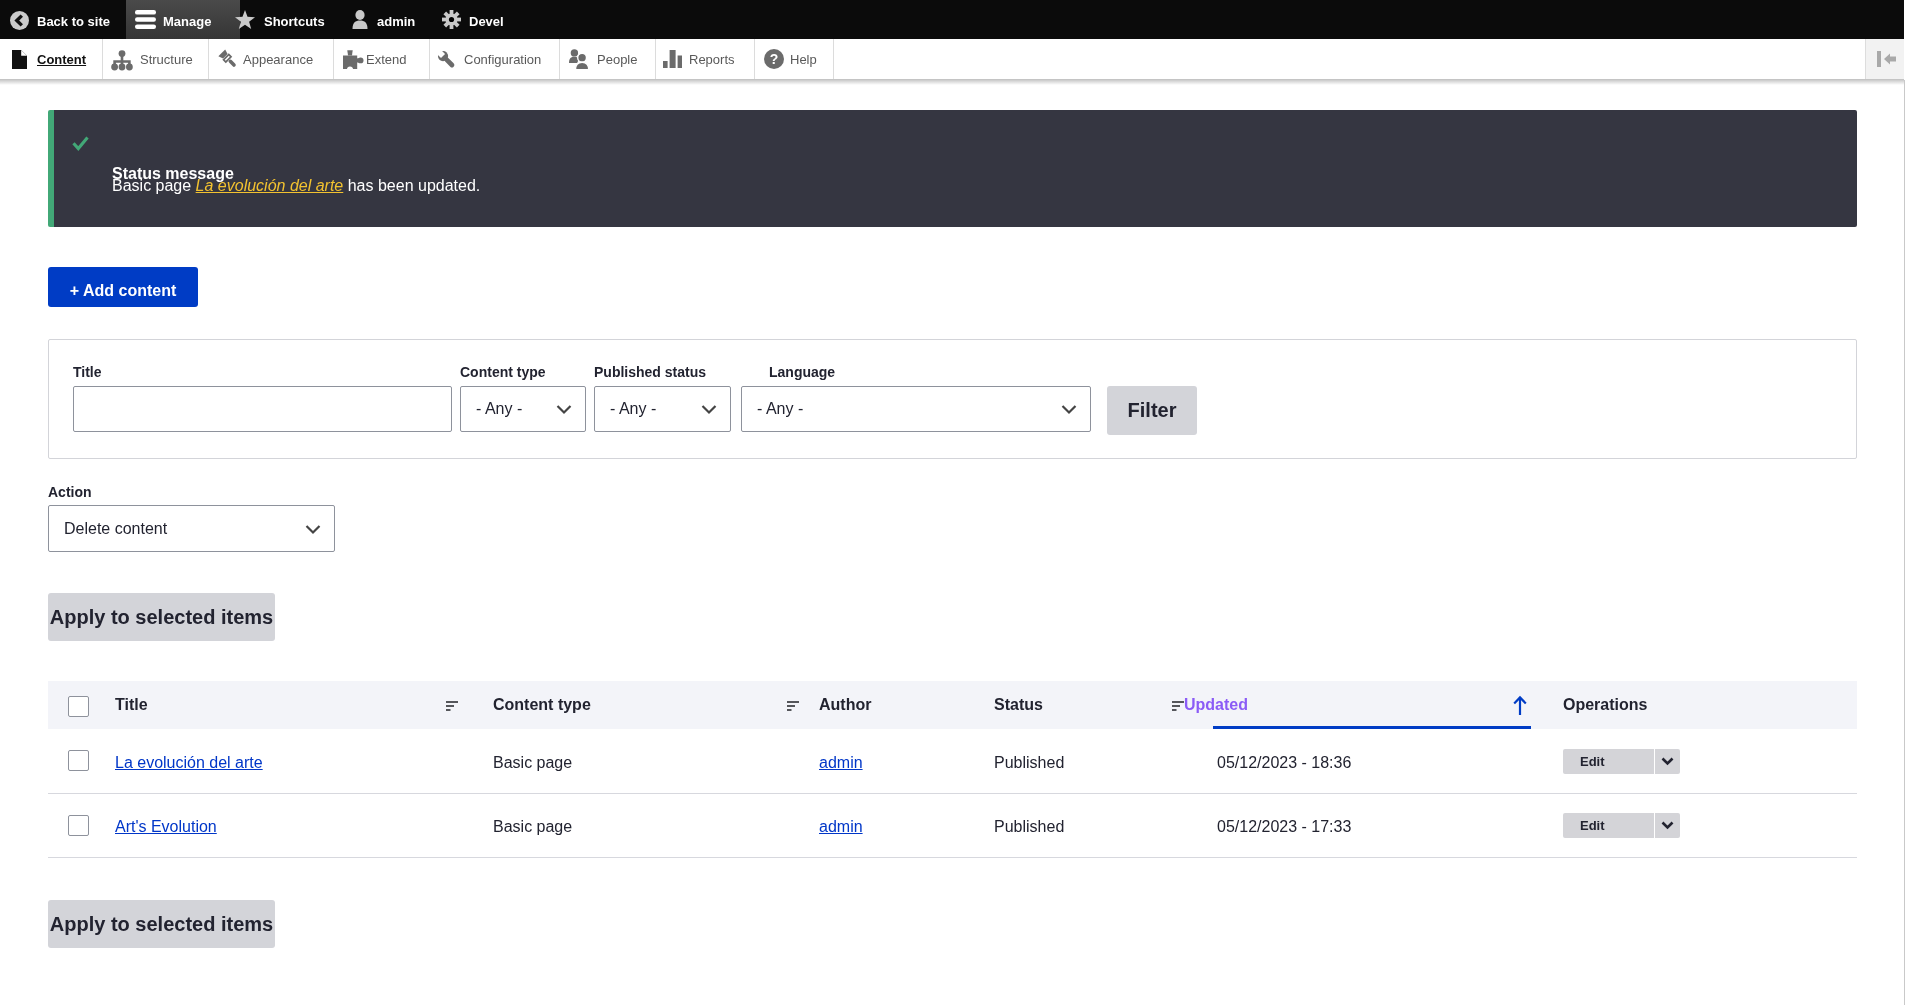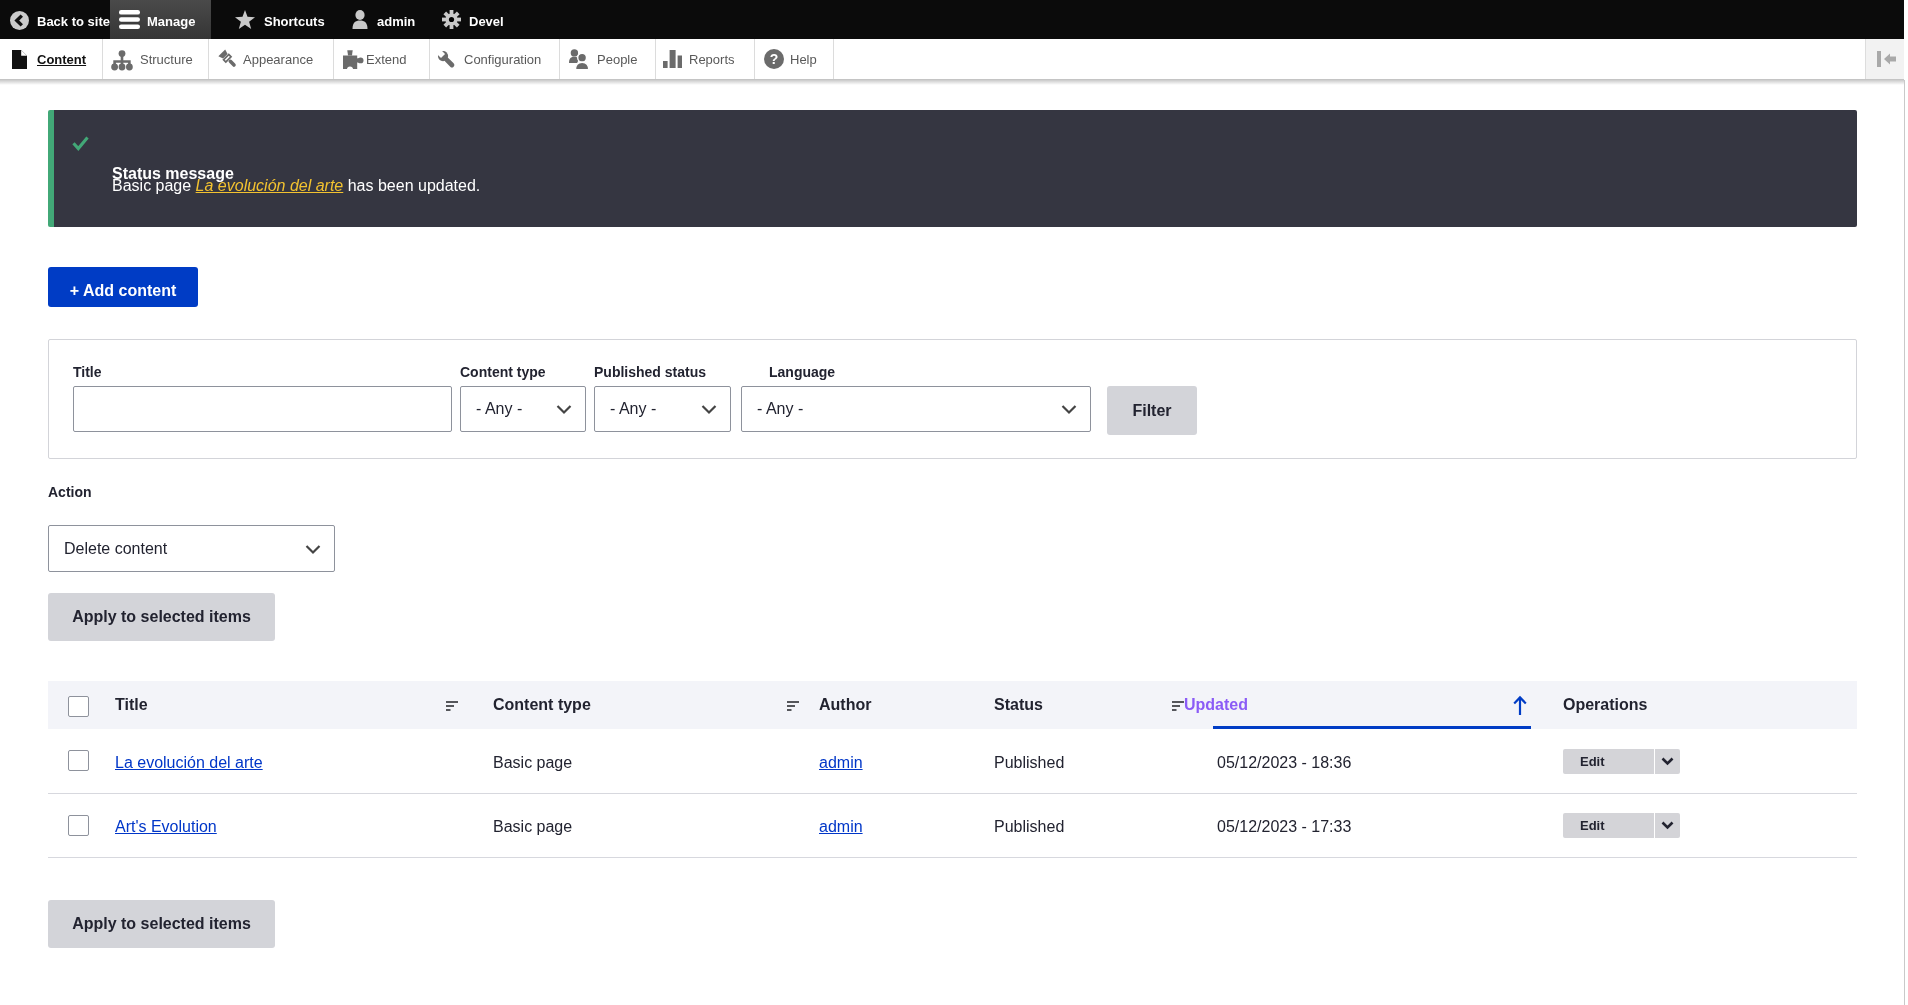--- a/index.html
+++ b/index.html
@@ -11,21 +11,21 @@
 .bar2 { left:0; top:39px; width:1904px; height:40px; background:#fff; }
 .bar2 span { position:absolute; top:1px; height:40px; line-height:40px; font-size:13px; color:#595959;text-align:center; }
 .tabsep { position:absolute; top:0; width:1px; height:40px; background:#dcdcdc; }
 .shadow2 { left:0; top:79px; width:1904px; height:6px; background:linear-gradient(rgba(0,0,0,0.25), rgba(0,0,0,0)); }
 .rightline { left:1904px; top:80px; width:1px; height:925px; background:#c9c9c9; }
 .status { left:48px; top:110px; width:1809px; height:117px; background:#353641; border-left:6px solid #42a877; border-radius:2px; }
 .status-title { left:112px; top:135px; font-size:16px; font-weight:bold; color:#fff;margin-top:30px; }
 .status-body { left:112px; top:177px; font-size:16px; color:#fff; }
 .status-body a { color:#f2c230; font-style:italic; text-decoration:underline; }
 .btn-primary { background:#003cc5; color:#fff; font-weight:bold; font-size:16px; text-align:center; border-radius:3px; }
-.btn-grey { background:#d3d4d9; color:#222330; font-weight:bold; font-size:16px; text-align:center; border-radius:3px; }
+.btn-grey { background:#d3d4d9; color:#222330; font-weight:bold; font-size:20px; text-align:center; border-radius:3px; }
 .filterbox { left:48px; top:339px; width:1809px; height:120px; border:1px solid #d3d4d9; border-radius:2px; }
 .flabel { font-size:14px; font-weight:bold; color:#222330; }
 .input { border:1px solid #8e929c; border-radius:2px; background:#fff; }
 .sel { border:1px solid #8e929c; border-radius:2px; background:#fff; font-size:16px; color:#222330; }
 .sel .seltext { position:absolute; left:15px; top:0; line-height:44px; }
 .sel svg { position:absolute; right:13px; top:15px; }
 .thead { left:48px; top:681px; width:1809px; height:48px; background:#f3f4f9; }
 .th { position:absolute; top:681px; height:48px; line-height:48px; font-size:16px; font-weight:bold; color:#222330; }
 .rowline { width:1809px; height:1px; background:#d7d8de; left:48px; }
 .cell { font-size:16px; color:#222330; }
@@ -39,21 +39,21 @@
 </style>
 </head>
 <body>
 
 <div class="abs bar1">
   <svg class="abs" style="left:10px;top:11px;" width="19" height="19" viewBox="0 0 19 19">
       <circle cx="9.5" cy="9.5" r="9.5" fill="#cbcbcb"></circle>
       <path d="M11.8 4.6 L6.8 9.5 L11.8 14.4" stroke="#111" stroke-width="3.4" fill="none"></path>
     </svg>
   <span style="left:37px;">Back to site</span>
-  <div class="abs" style="left:110px;top:0;width:101px;height:39px;background:linear-gradient(#4a4a4a,#353535);">
+  <div class="abs" style="left:126px;top:0;width:114px;height:39px;background:linear-gradient(#4a4a4a,#353535);">
     <svg class="abs" style="left:9px;top:10px;" width="21" height="19" viewBox="0 0 21 19">
         <g fill="#fff">
           <rect x="0" y="0" width="21" height="4.6" rx="2.2"></rect>
           <rect x="0" y="7.2" width="21" height="4.6" rx="2.2"></rect>
           <rect x="0" y="14.4" width="21" height="4.6" rx="2.2"></rect>
         </g>
       </svg>
     <span style="left:37px;">Manage</span>
   </div>
   <svg class="abs" style="left:235px;top:10px;" width="20" height="19" viewBox="0 0 20 19">
@@ -198,21 +198,21 @@
 <div class="abs flabel" style="left:741px;top:364px;padding-left:28px;">Language</div>
 <div class="abs sel" style="left:741px;top:386px;width:350px;height:46px;">
     <span class="seltext">- Any -</span>
     <svg width="16" height="14" viewBox="0 0 16 14">
       <path d="M1.5 4 L8 10.5 L14.5 4" stroke="#444" stroke-width="2.2" fill="none"></path>
     </svg>
   </div>
 <div class="abs btn-grey" style="left:1107px;top:386px;width:90px;height:49px;line-height:49px;">Filter</div>
 
 <div class="abs flabel" style="left:48px;top:484px;">Action</div>
-<div class="abs sel" style="left:48px;top:525px;width:287px;height:47px;">
+<div class="abs sel" style="left:48px;top:505px;width:287px;height:47px;">
     <span class="seltext" style="line-height:45px;">Delete content</span>
     <svg style="top:16px;" width="16" height="14" viewBox="0 0 16 14">
       <path d="M1.5 4 L8 10.5 L14.5 4" stroke="#444" stroke-width="2.2" fill="none"></path>
     </svg>
   </div>
 <div class="abs btn-grey" style="left:48px;top:593px;width:227px;height:48px;line-height:48px;">Apply to selected items</div>
 
 <div class="abs thead"></div>
 <div class="abs checkbox" style="left:68px;top:696px;"></div>
 <div class="abs th" style="left:115px;">Title</div>

